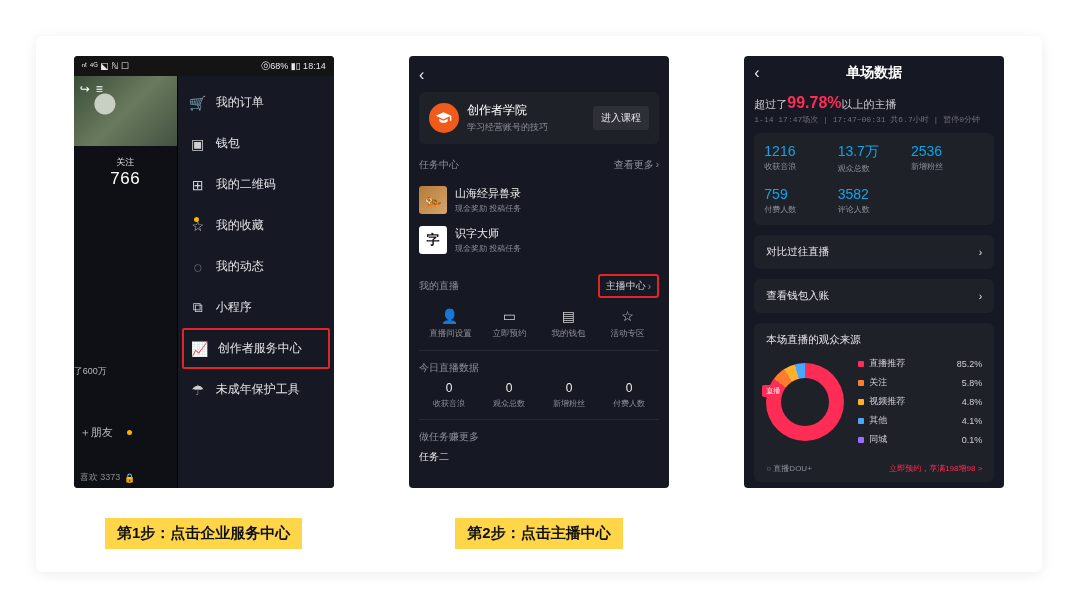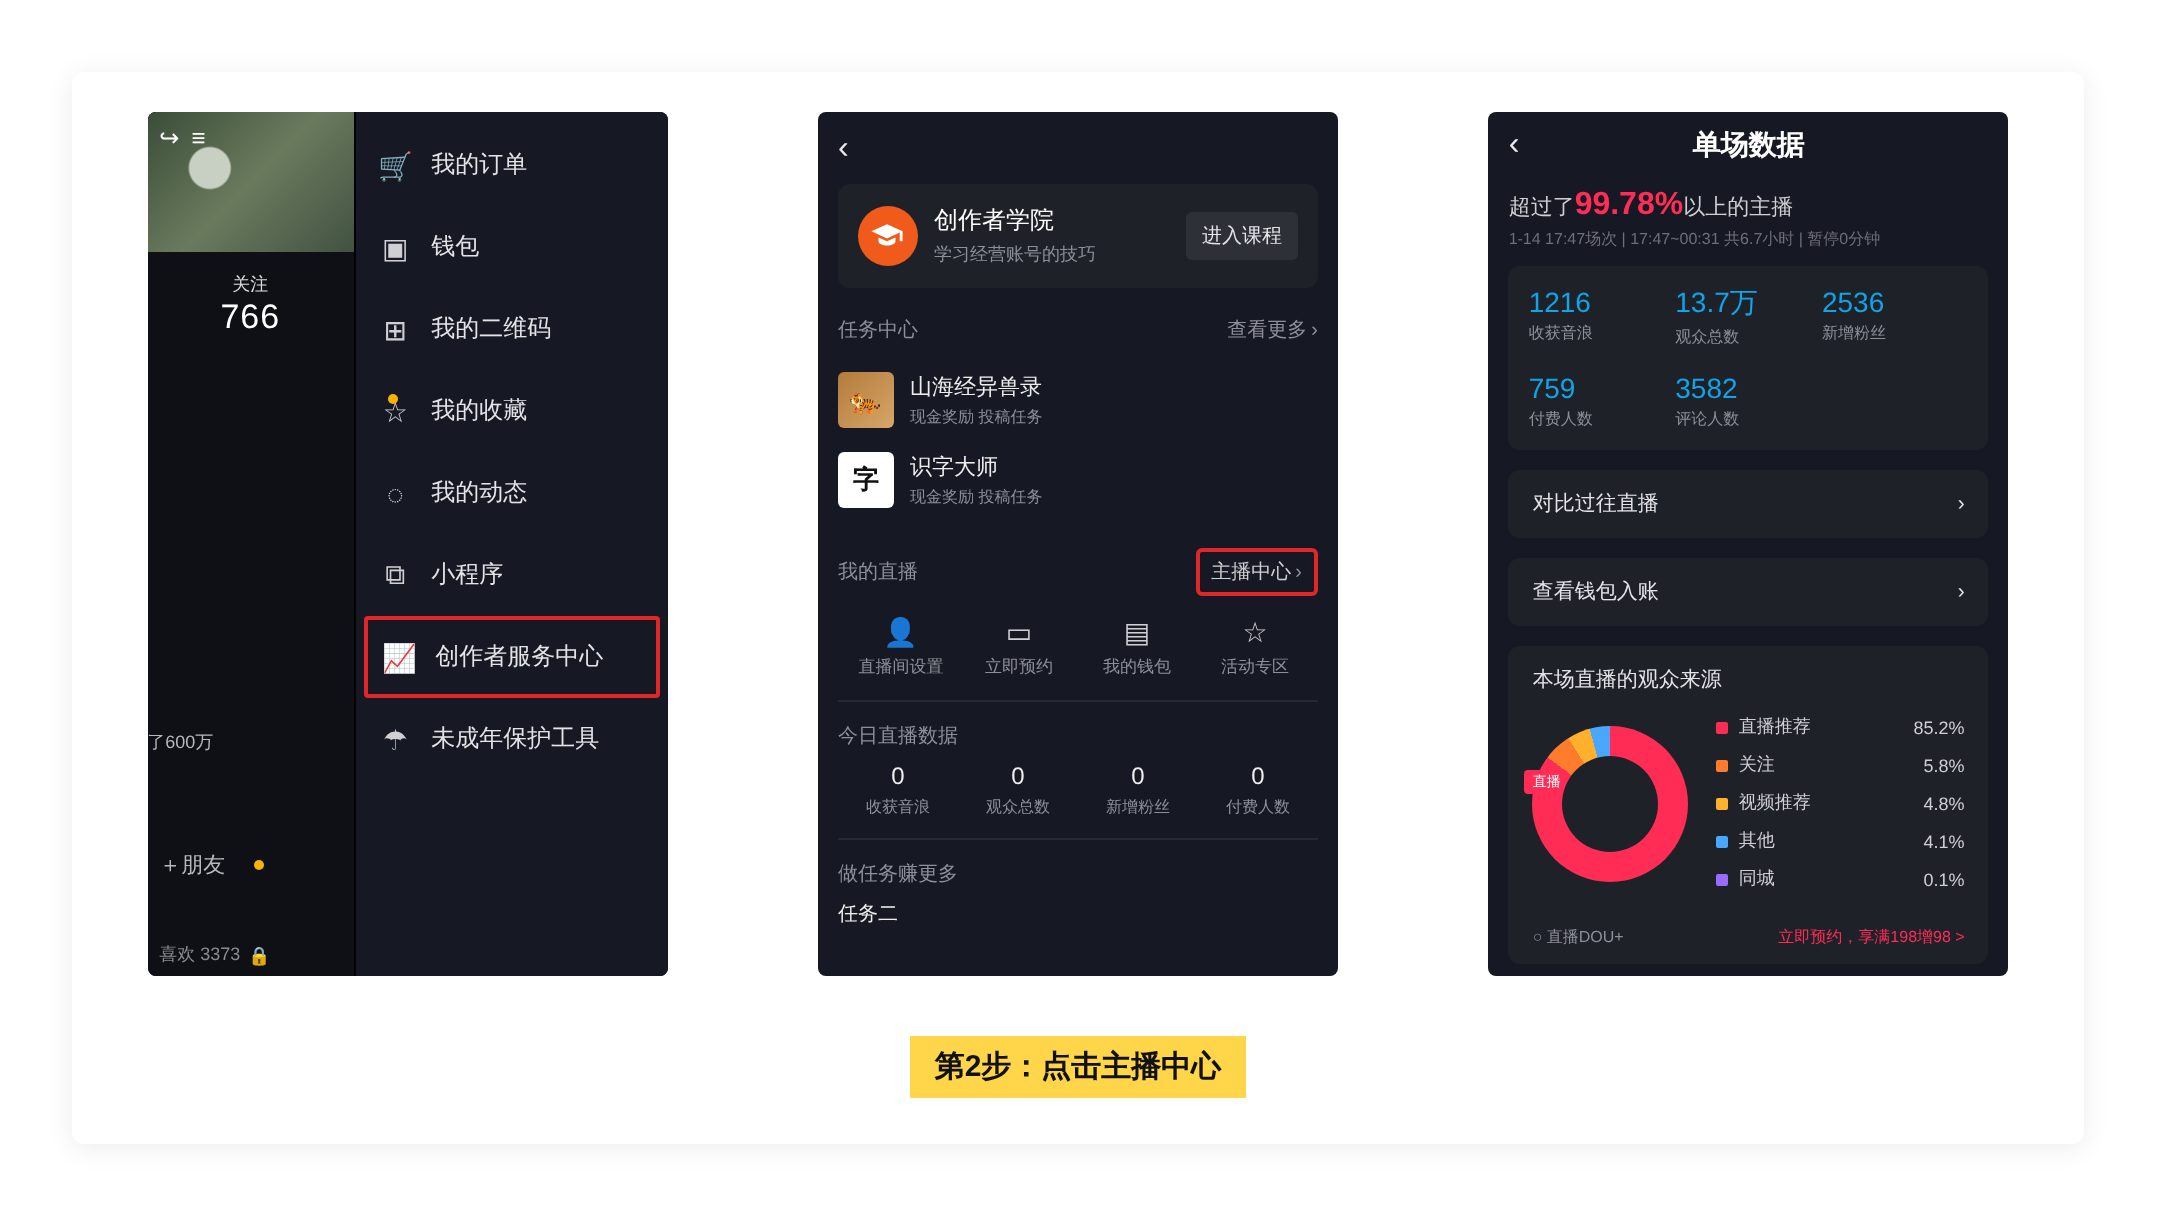--- a/index.html
+++ b/index.html
@@ -162,21 +162,21 @@
   }
   .p3-header .back { font-size:16px; }
   .p3-header .ttl {
     position:absolute; left:0; right:0; text-align:center;
     font-size:14px; font-weight:600; color:#fff;
   }
   .surpass {
     font-size:11px; color:#cfcfd4; margin-top:4px;
   }
   .surpass .pct { color:#ff2d55; font-size:16px; font-weight:700; }
-  .p3-time { font-size:8px; color:#6e6f79; margin-top:2px; margin-bottom:8px;}
+  .p3-time { font-size:8px; color:#6e6f79; margin-top:2px; margin-bottom:8px;font-family:Liberation Mono, monospace;}
   .stat-grid {
     background:#1f2129; border-radius:6px; padding:10px;
     display:grid; grid-template-columns:repeat(3,1fr); row-gap:12px;
   }
   .stat-cell .v { font-size:14px; color:#0ea5e9; }
   .stat-cell .l { font-size:8px; color:#8d8f99; margin-top:2px; }
   .link-row {
     background:#1f2129; border-radius:6px; margin-top:10px;
     padding:10px 12px; display:flex; justify-content:space-between; align-items:center;
     font-size:10.5px; color:#e4e4e8;
@@ -214,20 +214,24 @@
 </style>
 </head>
 <body>
 
 <div class="shadow-wrap"></div>
 
 <div class="phones">
 
   <div class="col">
     <div class="phone p1">
+      <div class="p1-statusbar">
+        <span>ⁿᵗ ⁴ᴳ ⬕ ℕ ☐</span>
+        <span>ⓞ68% ▮▯ 18:14</span>
+      </div>
       <div class="p1-body">
         <div class="p1-left">
           <div class="p1-left-photo">
             <span class="share-ico">↪</span>
             <span class="burger-ico">≡</span>
           </div>
           <div class="p1-follow">
             <div>关注</div>
             <div class="num">766</div>
           </div>
@@ -270,20 +274,21 @@
             <span class="mi-ico">📈</span>
             <span>创作者服务中心</span>
           </div>
           <div class="menu-item">
             <span class="mi-ico">☂</span>
             <span>未成年保护工具</span>
           </div>
         </div>
       </div>
     </div>
+    <div class="step-label">第1步：点击企业服务中心</div>
   </div>
 
   <div class="col">
     <div class="phone p2">
       <div class="p2-back">‹</div>
       <div class="p2-card">
         <div class="ava">
           <svg viewBox="0 0 24 24">
               <path d="M12 3 1 8l11 5 9-4.1V15h2V8L12 3zm-6 9.3V15c0 1.7 2.7 3 6 3s6-1.3 6-3v-2.7l-6 2.7-6-2.7z"></path>
             </svg>

